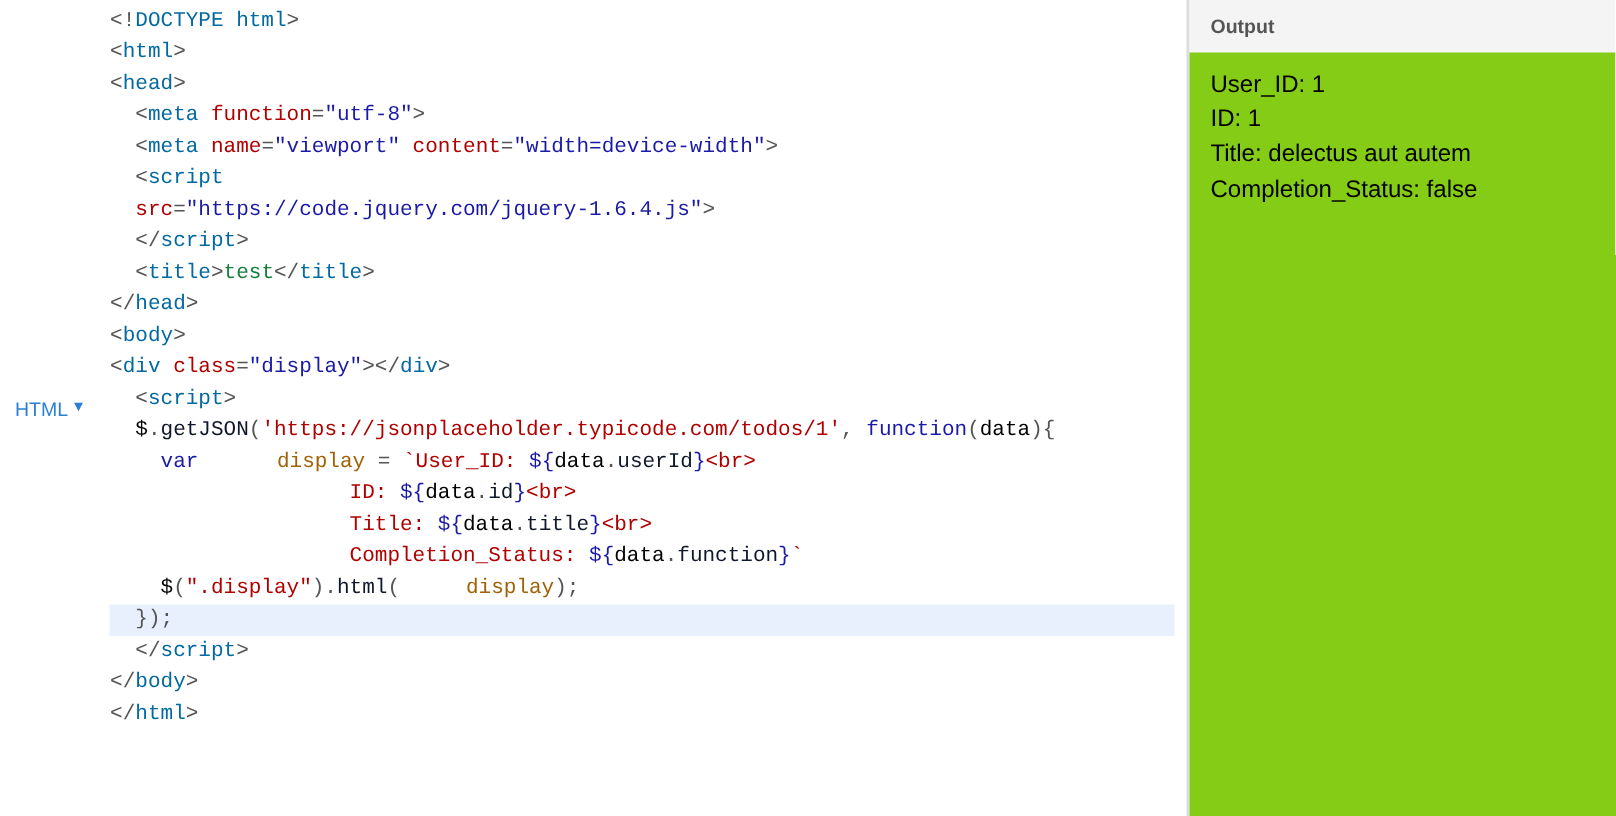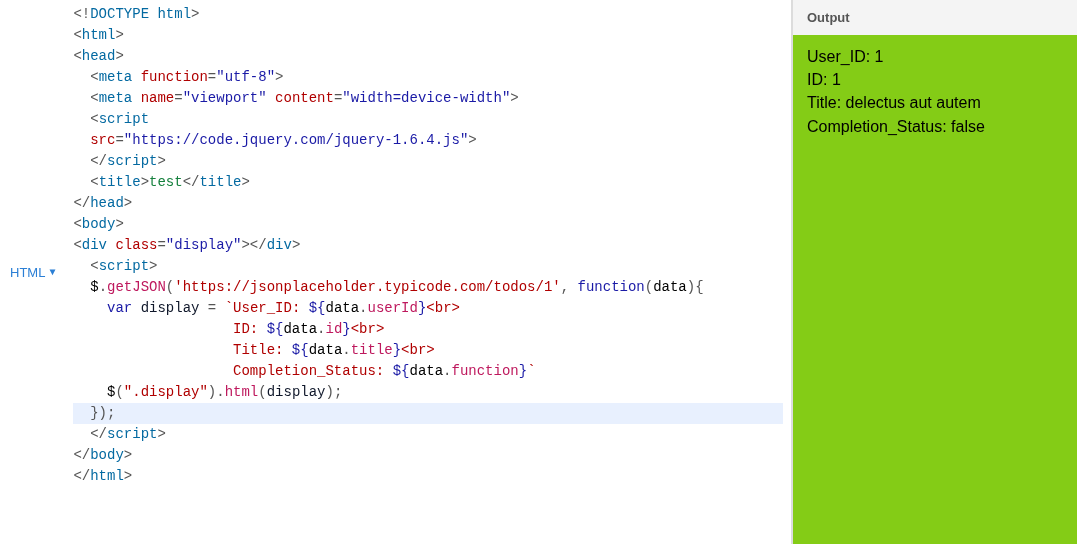--- a/index.html
+++ b/index.html
@@ -64,27 +64,27 @@
       font-size: 16px;
       line-height: 1.45;
       color: #000;
     }
     
     .c-tag { color: #0369a1; }
     .c-attr { color: #b00000; }
     .c-str { color: #1a1aa6; }
     .c-punct { color: #555; }
     .c-text { color: #15803d; }
-    .c-var { color: #0f172a; }
+    .c-var { color: #a16207; margin-left: 44px; }
     .c-kw { color: #1a1aa6; }
     .c-ident { color: #000; }
     .c-jsstr { color: #b00000; }
     .c-templ { color: #b00000; }
     .c-interp { color: #1a1aa6; }
-    .c-prop { color: #be185d; }
+    .c-prop { color: #0f172a; }
     .highlight-line {
       background: #e8f0fe;
       display: inline-block;
       width: 100%;
     }
   </style>
 </head>
 <body>
 
 <div class="editor-pane">

